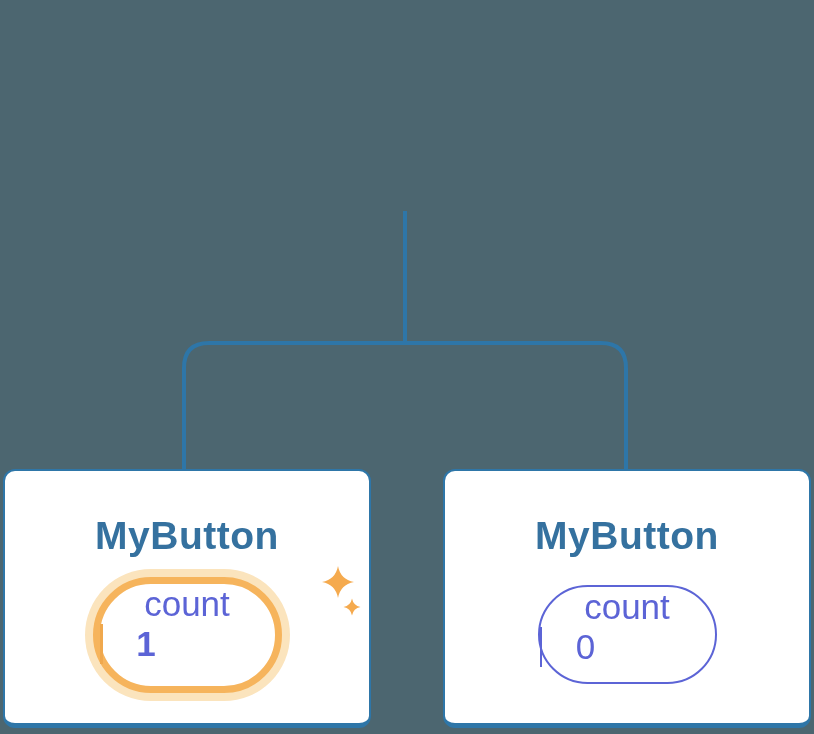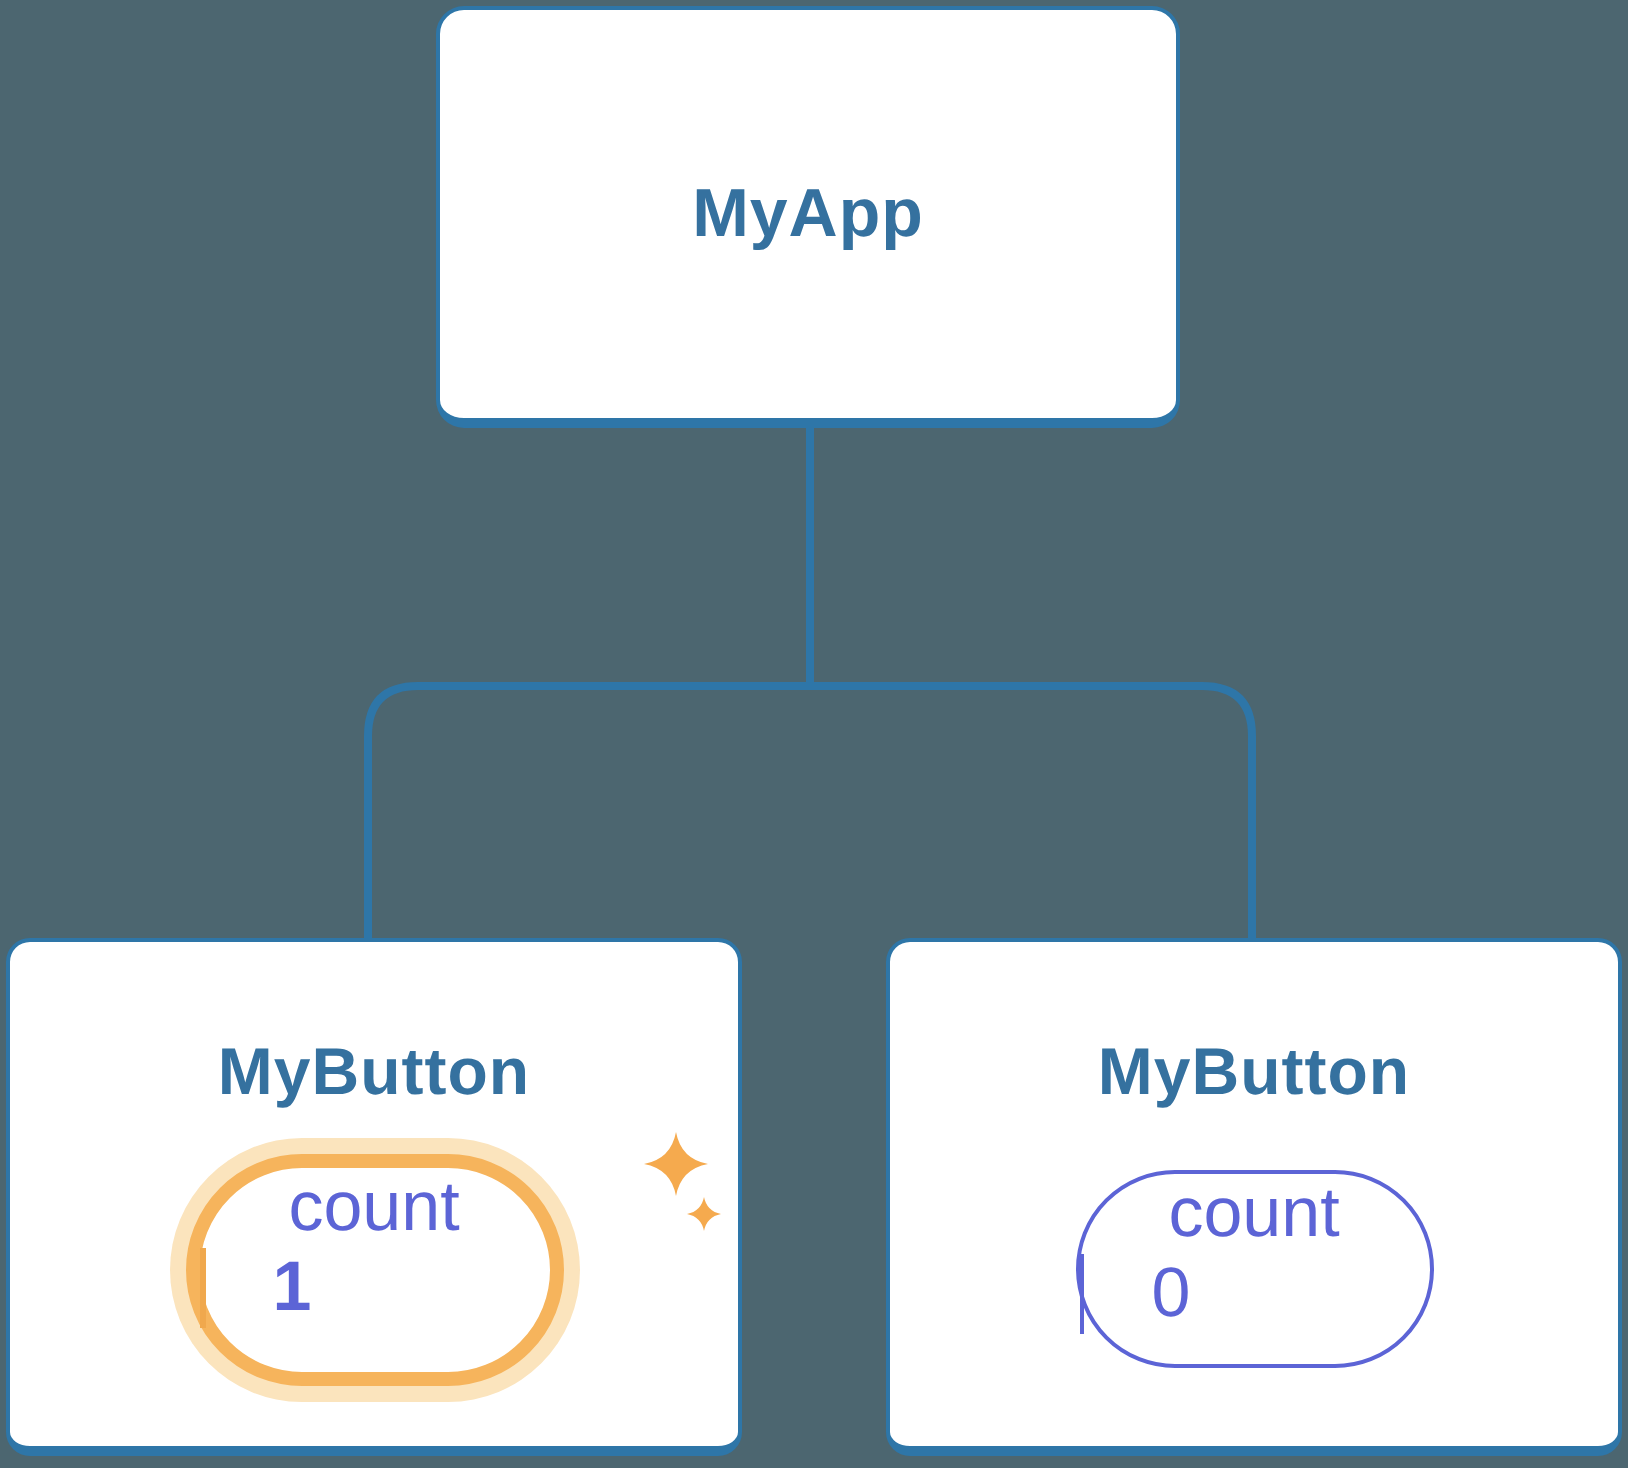--- a/index.html
+++ b/index.html
@@ -56,21 +56,21 @@
   .child-right{left:443px;}
   .node-title{
     color:var(--title-text);
     font-size:34px;
     font-weight:600;
     letter-spacing:0.5px;
     line-height:38px;
   }
   .child-card .node-title{
     margin-top:46px;
-    font-size:33px;
+    font-size:39px;
   }
   .pill{
     display:flex;
     align-items:stretch;
     background:#fff;
     border-radius:999px;
     flex-direction:column;
   }
   .pill-highlighted{
     margin-top:22px;
@@ -115,23 +115,20 @@
 </head>
 <body>
 
 <div class="canvas">
 
   <svg class="connector-svg" viewBox="0 0 814 734" xmlns="http://www.w3.org/2000/svg" aria-hidden="true">
     <path d="M405 211 L405 343"></path>
     <path d="M184 472 L184 368 Q184 343 209 343 L601 343 Q626 343 626 368 L626 472"></path>
   </svg>
 
-  <div class="node-card app-card">
-    <div class="node-title">MyApp</div>
-  </div>
 
   <div class="node-card child-card child-left">
     <div class="node-title">MyButton</div>
     <div class="pill pill-highlighted">
       <span class="pill-key">count</span>
       <span class="pill-val">1</span>
     </div>
     <svg class="sparkles" viewBox="0 0 54 54" xmlns="http://www.w3.org/2000/svg" aria-hidden="true">
       <path d="M27 0 Q29.5 13.5 43 16 Q29.5 18.5 27 32 Q24.5 18.5 11 16 Q24.5 13.5 27 0 Z"></path>
       <path d="M41 32.5 Q42.4 39.6 49.5 41 Q42.4 42.4 41 49.5 Q39.6 42.4 32.5 41 Q39.6 39.6 41 32.5 Z"></path>

